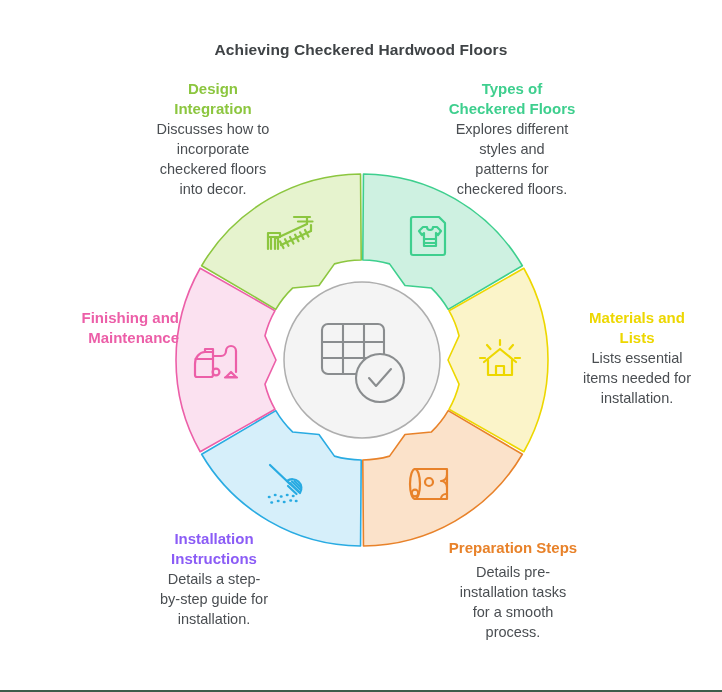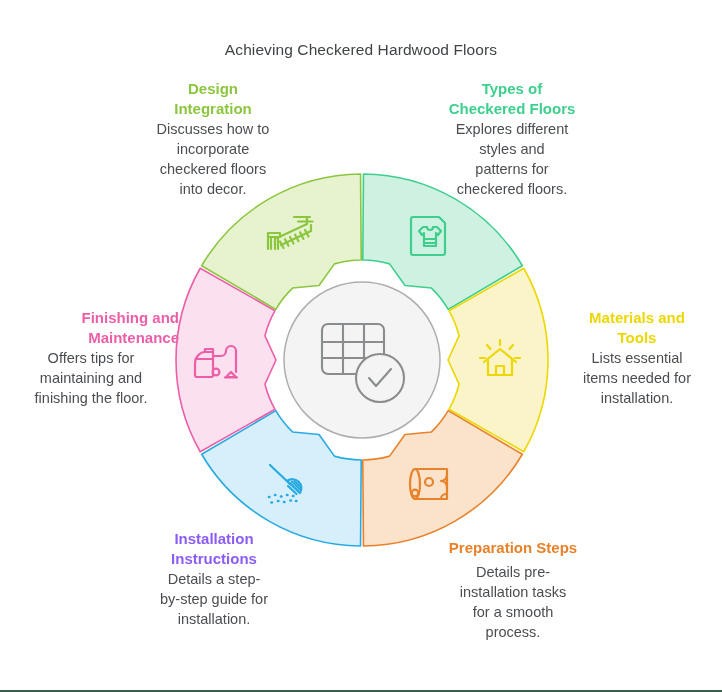--- a/index.html
+++ b/index.html
@@ -23,21 +23,21 @@
     height: 692px;
   }
   
   #title {
     position: absolute;
     top: 41px;
     left: 0;
     width: 722px;
     text-align: center;
     font-size: 15.5px;
-    font-weight: normal;
+    font-weight: bold;
     color: #3f4346;
     letter-spacing: 0.1px;
   }
   
   .label-block {
     position: absolute;
     text-align: center;
   }
   .label-heading {
     font-size: 15px;
@@ -202,21 +202,21 @@
     <span>Explores different</span><br>
     <span>styles and</span><br>
     <span>patterns for</span><br>
     <span>checkered floors.</span>
   </div>
 </div>
 
 <div class="label-block" id="lbl-materials">
   <div class="label-heading" style="color: rgb(237, 215, 0);">
     <span>Materials and</span><br>
-    <span>Tools</span>
+    <span>Lists</span>
   </div>
   <div class="label-desc">
     <span>Lists essential</span><br>
     <span>items needed for</span><br>
     <span>installation.</span>
   </div>
 </div>
 
 <div class="label-block" id="lbl-preparation">
   <div class="label-heading" style="color: rgb(232, 130, 42);">
@@ -240,18 +240,13 @@
     <span>by-step guide for</span><br>
     <span>installation.</span>
   </div>
 </div>
 
 <div class="label-block" id="lbl-finishing">
   <div class="label-heading" style="color: rgb(236, 95, 168); text-align: right;">
     <span>Finishing and</span><br>
     <span>Maintenance</span>
   </div>
-  <div class="label-desc">
-    <span>Offers tips for</span><br>
-    <span>maintaining and</span><br>
-    <span>finishing the floor.</span>
-  </div>
 </div>
 
 </body></html>

